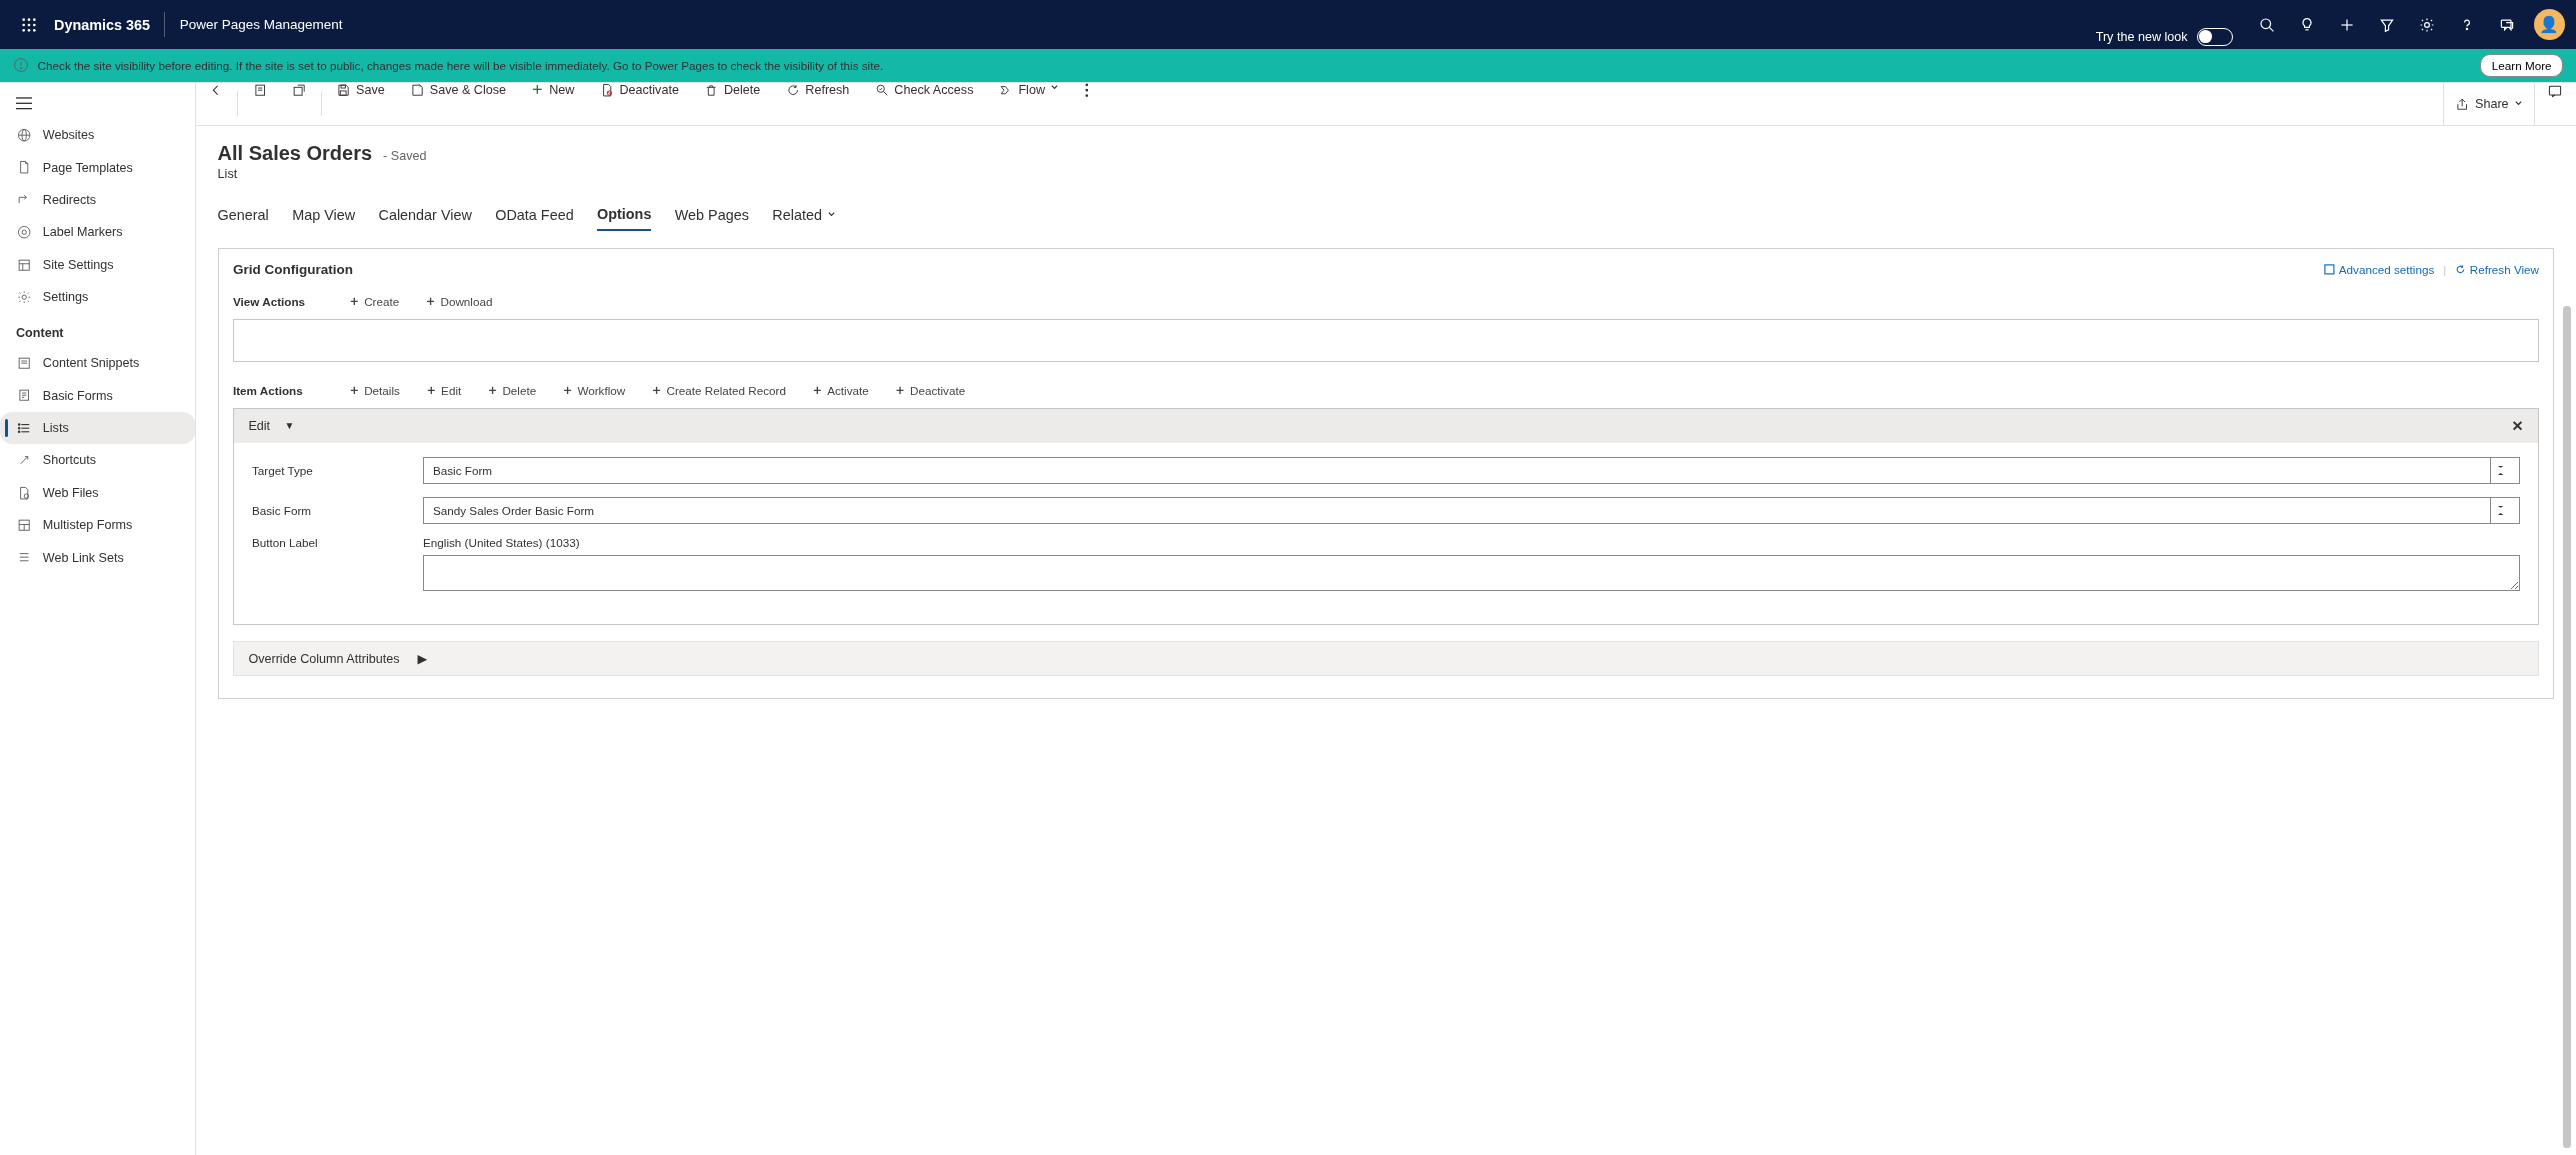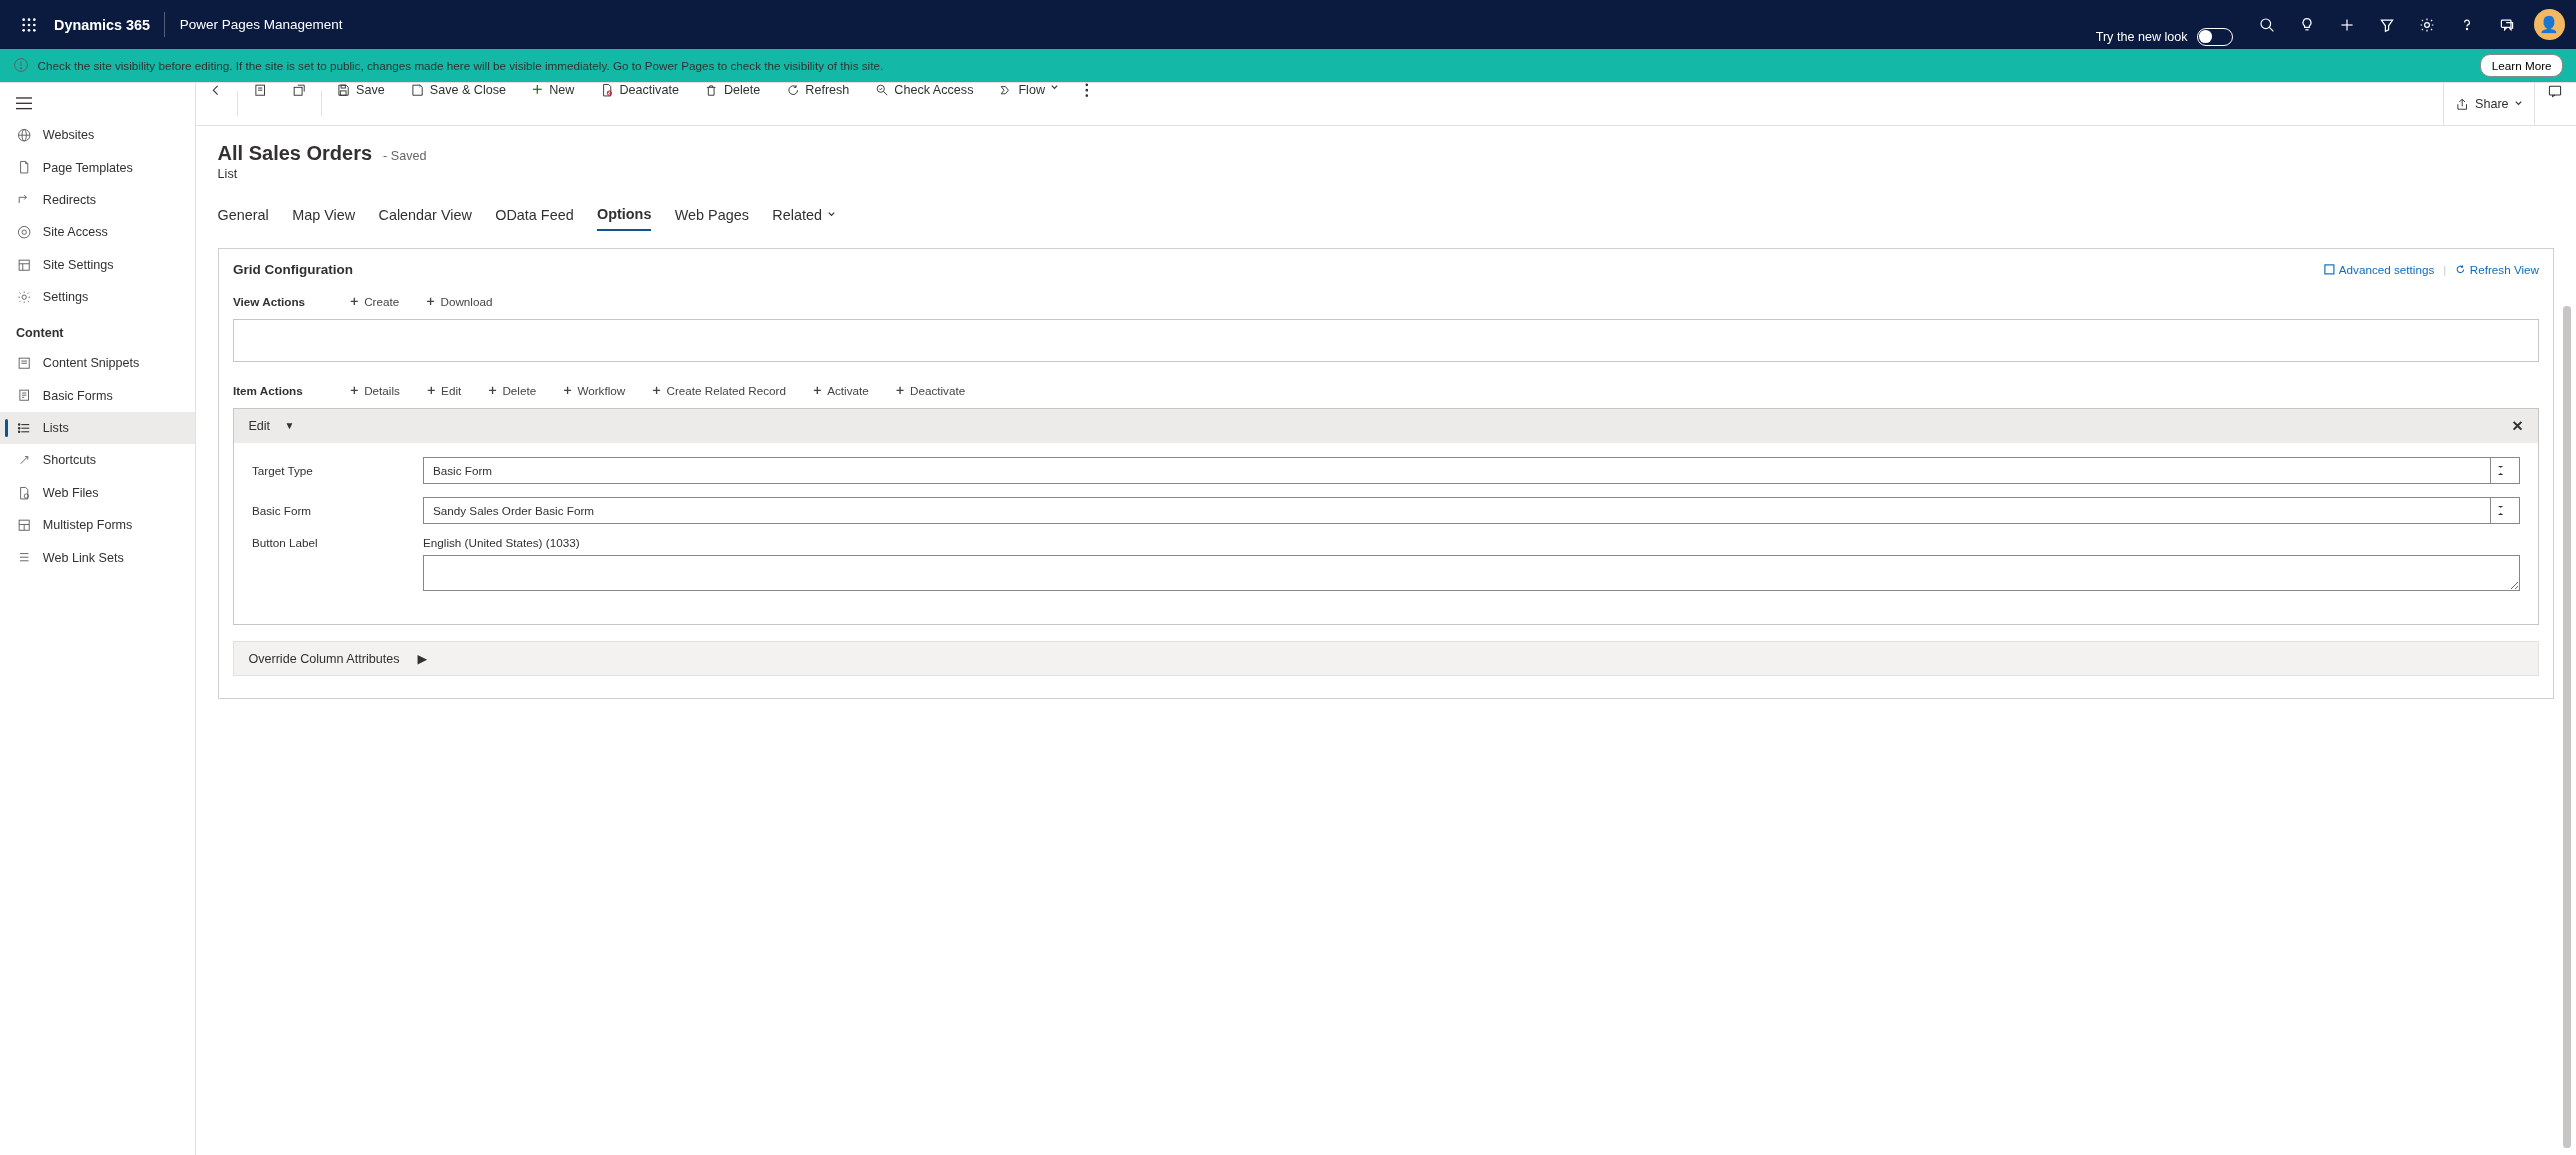--- a/index.html
+++ b/index.html
@@ -22,21 +22,21 @@
 
 .infobar { background: #14b8a6; border-bottom: 0.9px solid #e1e1e1; padding: 5.4px 12.6px; display: flex; align-items: center; gap: 9px; font-size: 11.7px; }
 .infobar .learn-more { margin-left: auto; border: 0.9px solid #8a8886; background: #fff; padding: 3.6px 10.8px; border-radius: 10px; cursor: pointer; font-size: 11.7px; }
 
 
 .layout { display: flex; height: calc(100vh - 49px - 32px); }
 .sidebar { width: 196px; border-right: 0.9px solid #e1e1e1; padding-top: 5.4px; overflow-y: auto; }
 .sidebar .hamburger { padding: 9px 16px; cursor: pointer; }
 .sidebar .section-title { font-weight: 600; padding: 12.6px 16px 7.2px; font-size: 12.6px; }
 .nav-item { display: flex; align-items: center; gap: 10.8px; padding: 9px 16px; cursor: pointer; font-size: 12.6px; position: relative; }
-.nav-item.active { background: #edebe9; }
+.nav-item.active { background: #edebe9; border-radius: 12px; }
 .nav-item.active::before { content:""; position:absolute; left:5.4px; top:7.2px; bottom:7.2px; width:2.7px; background:#0f548c; border-radius:1.8px; }
 .nav-item .nav-icon { width: 16px; display:flex; justify-content:center; }
 
 .content-wrap { flex: 1; display: flex; flex-direction: column; overflow: hidden; }
 
 
 .commandbar { display: flex; align-items: center; border-bottom: 0.9px solid #e1e1e1; height: 43px; background:#fff; }
 .commandbar .cmd-group { display:flex; align-items:center; height:100%; }
 .commandbar .cmd-btn { display: flex; align-items: flex-start; gap: 5.4px; padding: 0 12.6px; height: 100%; cursor: pointer; font-size: 12.6px; }
 .commandbar .cmd-sep { width: 0.9px; height: 25px; background: #e1e1e1; margin: 0 1.8px; }
@@ -211,21 +211,21 @@
         </span>
       <span>Redirects</span>
     </div>
     <div class="nav-item">
       <span class="nav-icon">
           <svg width="14.4" height="14.4" viewBox="0 0 20 20" fill="none" stroke="#605e5c" stroke-width="1.3">
             <circle cx="10" cy="10" r="8"></circle>
             <circle cx="10" cy="10" r="3"></circle>
           </svg>
         </span>
-      <span>Site Access</span>
+      <span>Label Markers</span>
     </div>
     <div class="nav-item">
       <span class="nav-icon">
           <svg width="14.4" height="14.4" viewBox="0 0 20 20" fill="none" stroke="#605e5c" stroke-width="1.3">
             <rect x="3" y="3" width="14" height="14"></rect>
             <line x1="3" y1="8" x2="17" y2="8"></line>
             <line x1="8" y1="8" x2="8" y2="17"></line>
           </svg>
         </span>
       <span>Site Settings</span>

